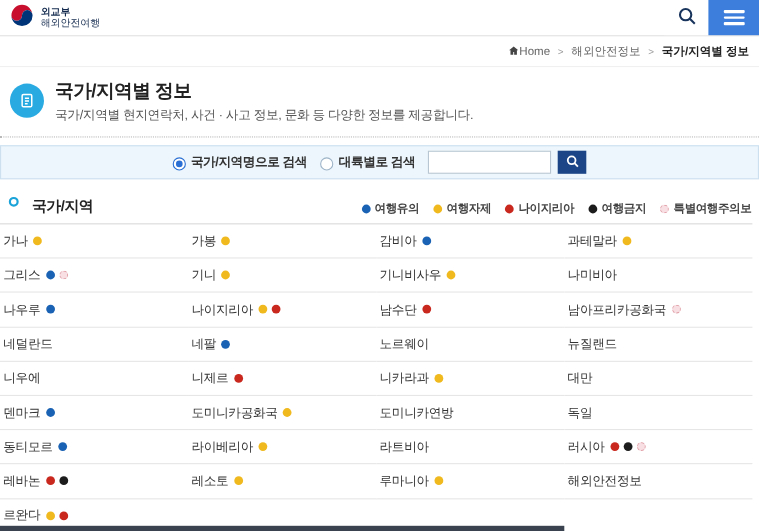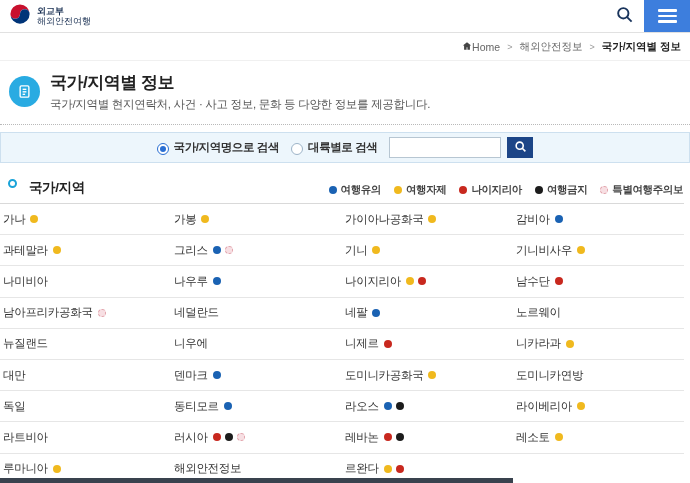--- a/index.html
+++ b/index.html
@@ -203,26 +203,20 @@
           <span class="dot dot-yellow"></span>
         </span>
       </div>
       <div class="country-cell">
         <span>가봉</span>
         <span class="dots">
           <span class="dot dot-yellow"></span>
         </span>
       </div>
       <div class="country-cell">
-        <span>가이아나공화국</span>
-        <span class="dots">
-          <span class="dot dot-yellow"></span>
-        </span>
-      </div>
-      <div class="country-cell">
         <span>감비아</span>
         <span class="dots">
           <span class="dot dot-blue"></span>
         </span>
       </div>
       <div class="country-cell">
         <span>과테말라</span>
         <span class="dots">
           <span class="dot dot-yellow"></span>
         </span>
@@ -330,27 +324,20 @@
         <span class="dots"></span>
       </div>
       <div class="country-cell">
         <span>독일</span>
         <span class="dots"></span>
       </div>
       <div class="country-cell">
         <span>동티모르</span>
         <span class="dots">
           <span class="dot dot-blue"></span>
-        </span>
-      </div>
-      <div class="country-cell">
-        <span>라오스</span>
-        <span class="dots">
-          <span class="dot dot-blue"></span>
-          <span class="dot dot-black"></span>
         </span>
       </div>
       <div class="country-cell">
         <span>라이베리아</span>
         <span class="dots">
           <span class="dot dot-yellow"></span>
         </span>
       </div>
       <div class="country-cell">
         <span>라트비아</span>

